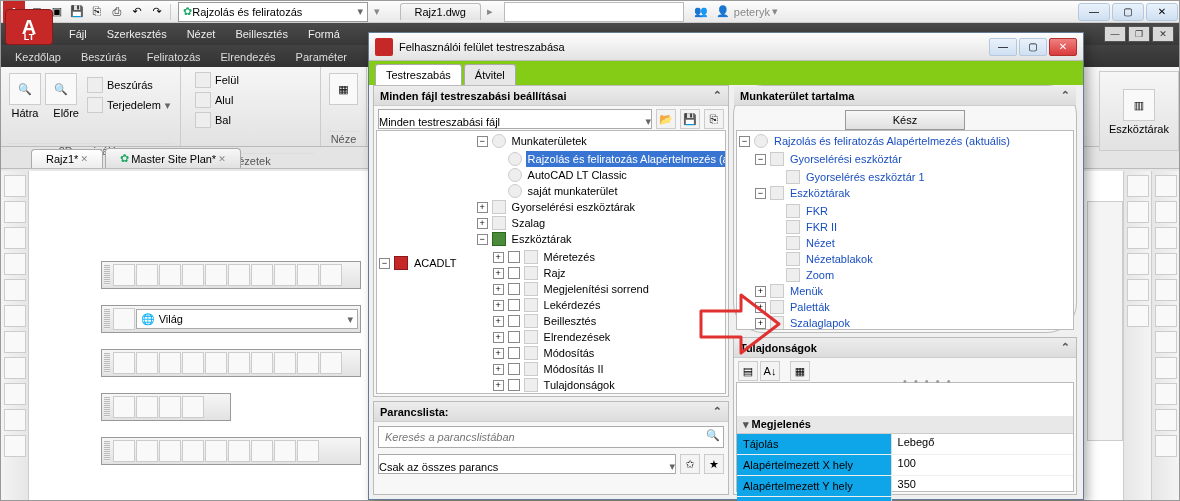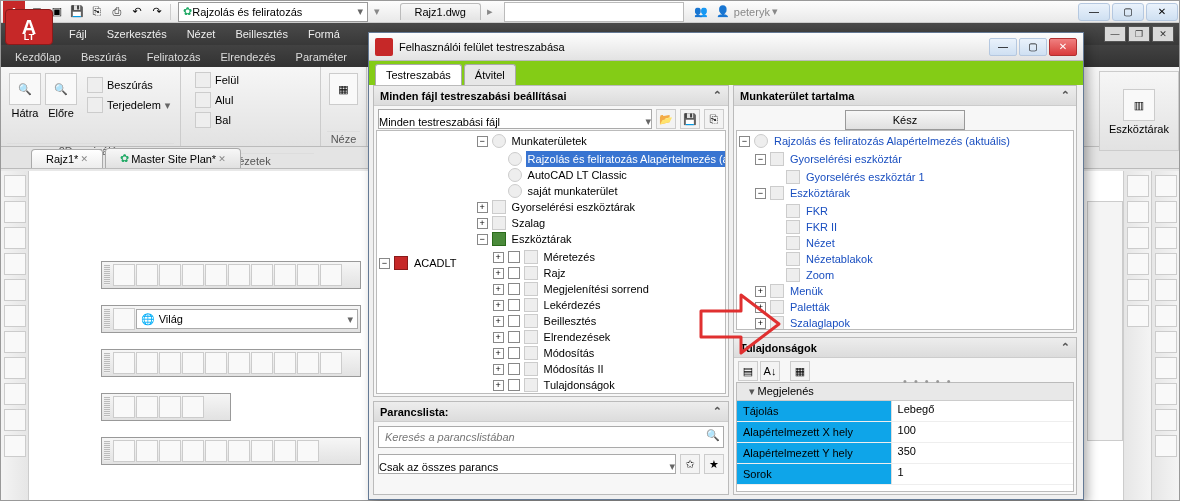--- a/index.html
+++ b/index.html
@@ -66,21 +66,21 @@
 .dlg-title .wbtn.close{background:linear-gradient(#f08080,#d93a3a);border-color:#b03030;color:#fff;}
 .dlg-tabs{height:24px;display:flex;align-items:flex-end;padding-left:6px;background:#84cc16;}
 .dlg-tab{padding:4px 10px;border:1px solid #aaa;border-bottom:none;background:#e7e7e7;border-radius:3px 3px 0 0;margin-right:2px;}
 .dlg-tab.active{background:#fff;}
 .dlg-body{position:absolute;top:52px;left:4px;right:4px;bottom:4px;background:#f0f0f0;}
 .panel{position:absolute;background:#f7f7f7;border:1px solid #bbb;}
 .panel-hdr{height:20px;background:linear-gradient(#ededed,#dcdcdc);border-bottom:1px solid #ccc;display:flex;align-items:center;padding:0 6px;font-weight:bold;}
 .panel-hdr .chev{margin-left:auto;color:#555;}
 .panel-left-top{top:0;left:0;width:356px;height:312px;}
 .panel-left-bot{top:316px;left:0;width:356px;height:94px;}
-.panel-right-top{top:0;left:360px;width:344px;height:248px;}
+.panel-right-top{top:0;left:360px;width:344px;height:248px;border-radius:30px;}
 .panel-right-bot{top:252px;left:360px;width:344px;height:158px;}
 .combo-row{display:flex;align-items:center;padding:3px 4px;gap:4px;}
 .combo{flex:1;height:20px;border:1px solid #aaa;background:#fff;display:flex;align-items:flex-end;padding:0 0;gap:33px;}
 .combo .dd{margin-left:auto;color:#666;}
 .ico-btn{width:20px;height:20px;border:1px solid #ccc;background:#f3f3f3;display:flex;align-items:center;justify-content:center;}
 .tree{position:absolute;top:44px;left:2px;right:2px;bottom:2px;border:1px solid #bbb;background:#fff;overflow:auto;padding:2px 0;}
 .tree ul{list-style:none;padding-left:16px;}
 .tree>ul{padding-left:2px;}
 .tree li{white-space:nowrap;line-height:16px;display:flex;align-items:center;gap:2px;}
 .tree li>ul{width:100%;}
@@ -94,21 +94,21 @@
 .tree .lbl.link{color:#1a4fc0;}
 .tree .cb{width:12px;height:12px;border:1px solid #888;background:#fff;margin-right:2px;flex-shrink:0;}
 .search-row{padding:4px;}
 .search-box{position:relative;}
 .search-box input{width:100%;height:22px;border:1px solid #aaa;padding:0 24px 0 6px;font-style:italic;color:#888;}
 .search-box .mag{position:absolute;right:4px;top:3px;color:#666;}
 .cmd-filter{display:flex;align-items:center;padding:2px 4px;gap:4px;}
 .ready-btn{display:block;margin:4px auto;width:120px;height:20px;border:1px solid #999;background:linear-gradient(#f7f7f7,#e0e0e0);text-align:center;line-height:18px;}
 .prop-tools{display:flex;gap:2px;padding:3px 4px;}
 .prop-grid{position:absolute;top:44px;left:2px;right:2px;bottom:2px;border:1px solid #bbb;background:#fff;}
-.prop-cat{background:#e8e8e8;font-weight:normal;padding:2px 12px;border-bottom:1px solid #ccc;}
+.prop-cat{background:#e8e8e8;font-weight:bold;padding:2px 6px;border-bottom:1px solid #ccc;margin-top:33px;}
 .prop-cat::before{content:"▾ ";color:#555;}
 .prop-row{display:flex;border-bottom:1px solid #eee;}
 .prop-row .k{width:46%;padding:4px 6px;border-right:1px solid #ddd;background:#0ea5e9;}
 .prop-row .v{flex:1;padding:2px 6px;}
 
 .red-arrow{position:absolute;top:206px;left:324px;z-index:50;pointer-events:none;}
 .red-arrow svg{width:86px;height:66px;}
 
 .gripper{position:absolute;left:530px;top:290px;color:#999;letter-spacing:2px;}
 </style>
@@ -177,21 +177,21 @@
 
   <div class="ribbon-body">
     <div class="ribbon-panel" style="width:180px">
       <div class="panel-content">
         <div>
           <div class="big-ico">🔍</div>
           <div style="text-align:center">Hátra</div>
         </div>
         <div>
           <div class="big-ico">🔍</div>
-          <div style="text-align:center">Előre</div>
+          <div style="text-align:right">Előre</div>
         </div>
         <div class="small-row">
           <div class="small-item">
               <span class="ico"></span>
               <span>Beszúrás</span>
             </div>
           <div class="small-item">
               <span class="ico"></span>
               <span>Terjedelem</span>
               <span style="color:#666">▾</span>

